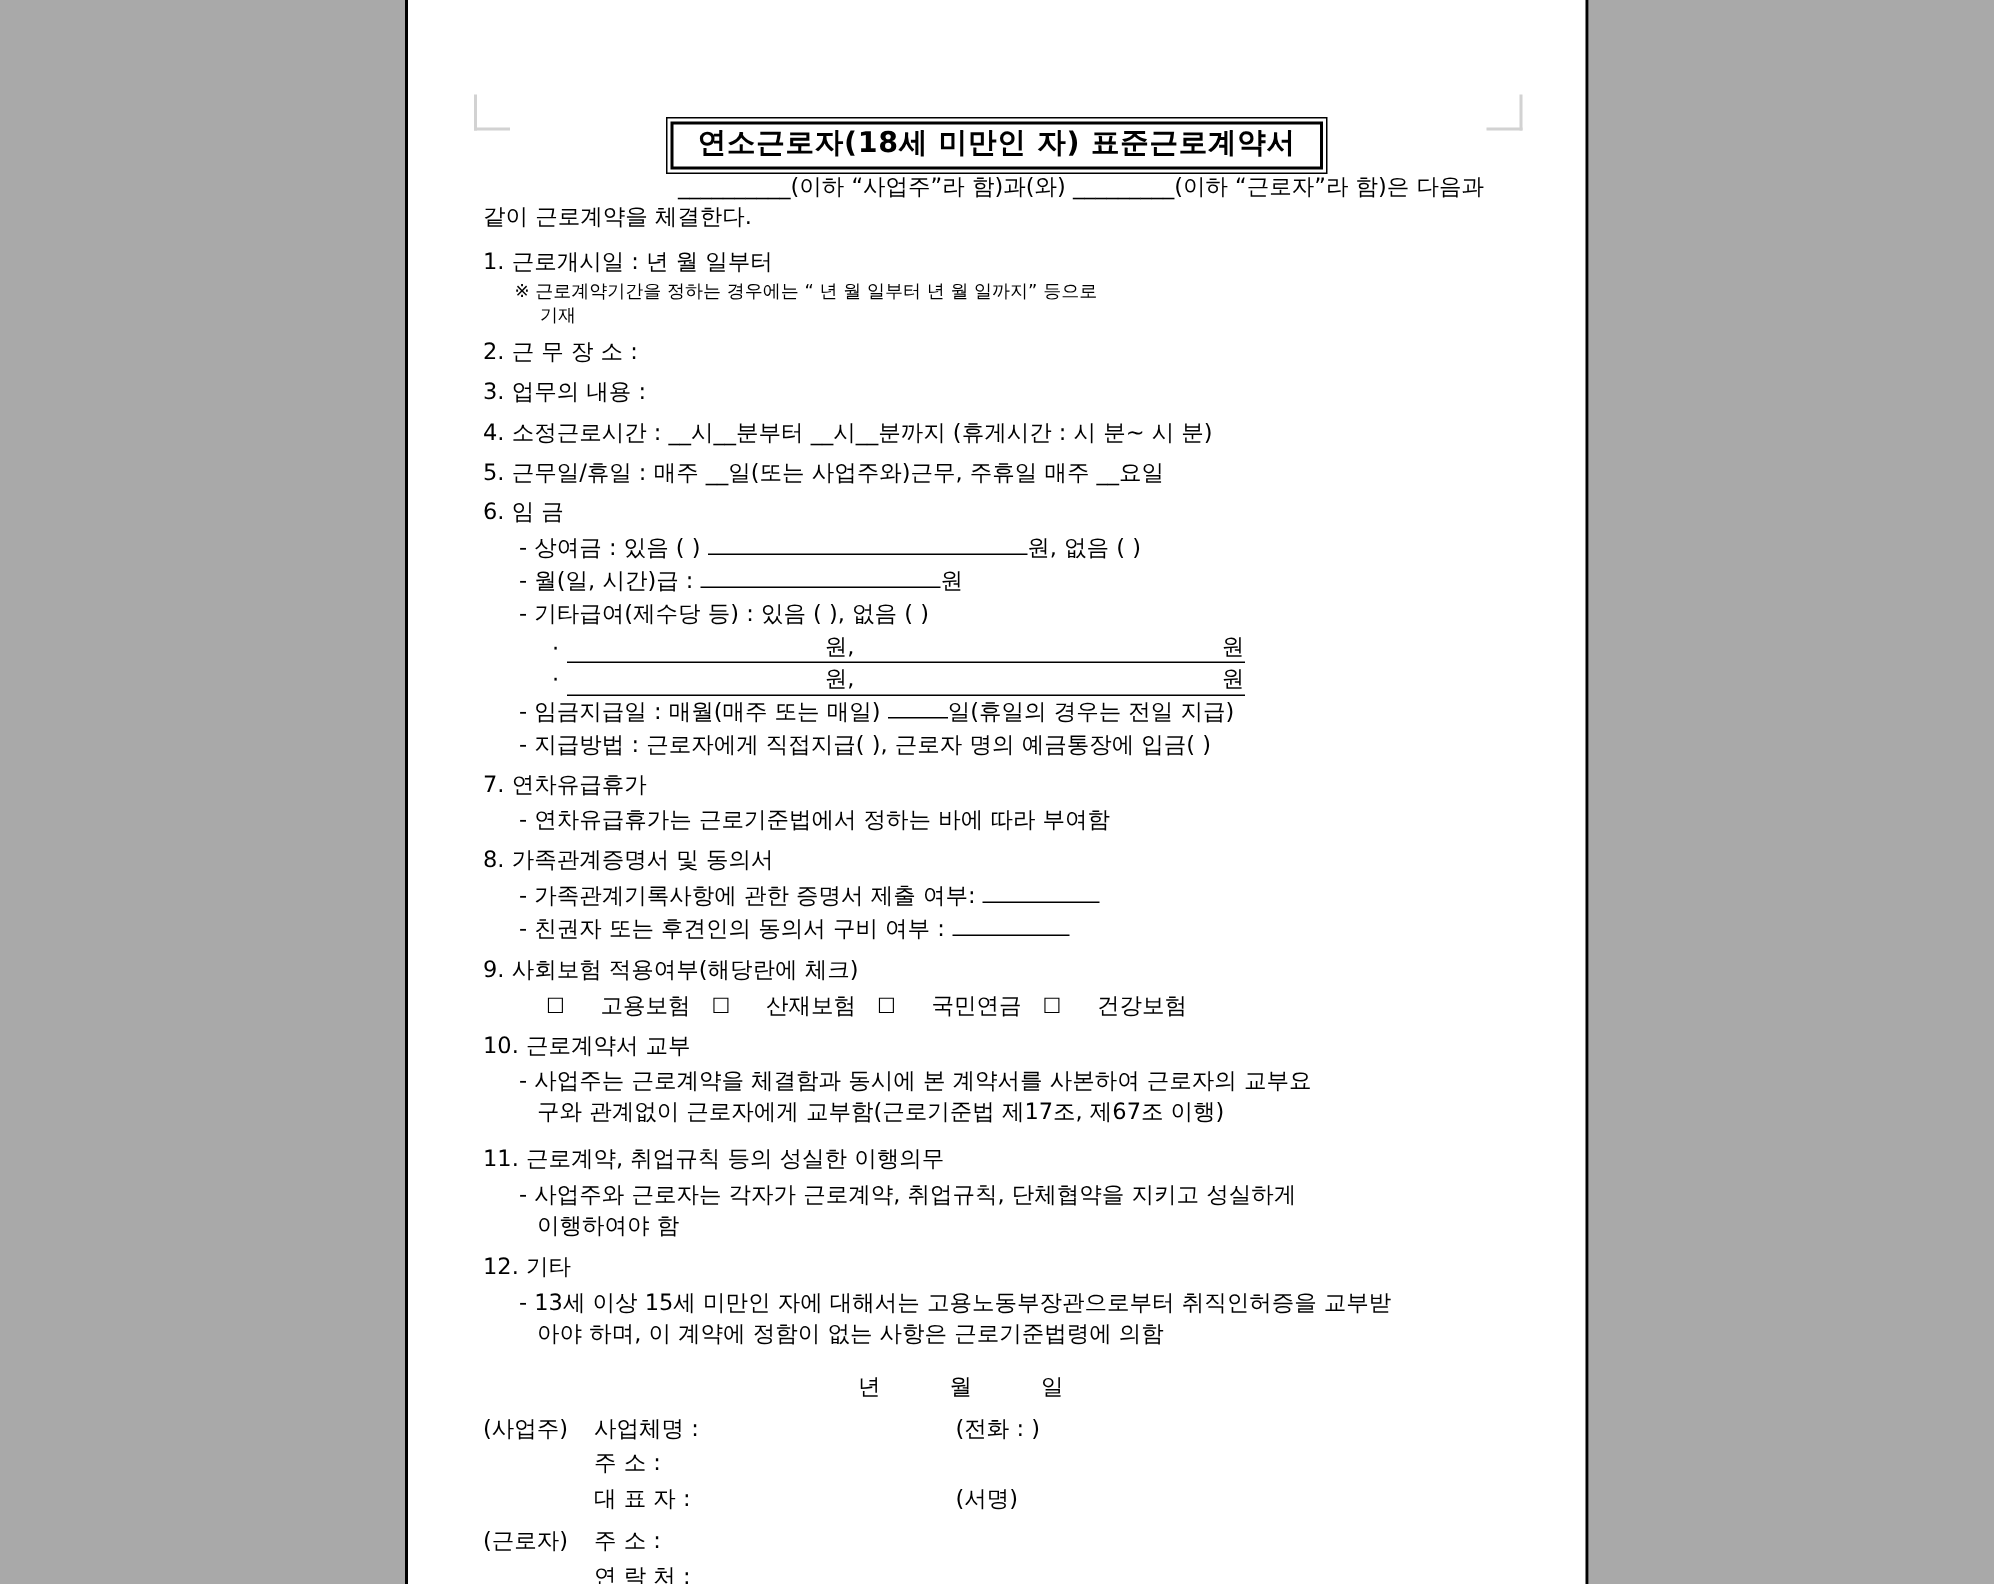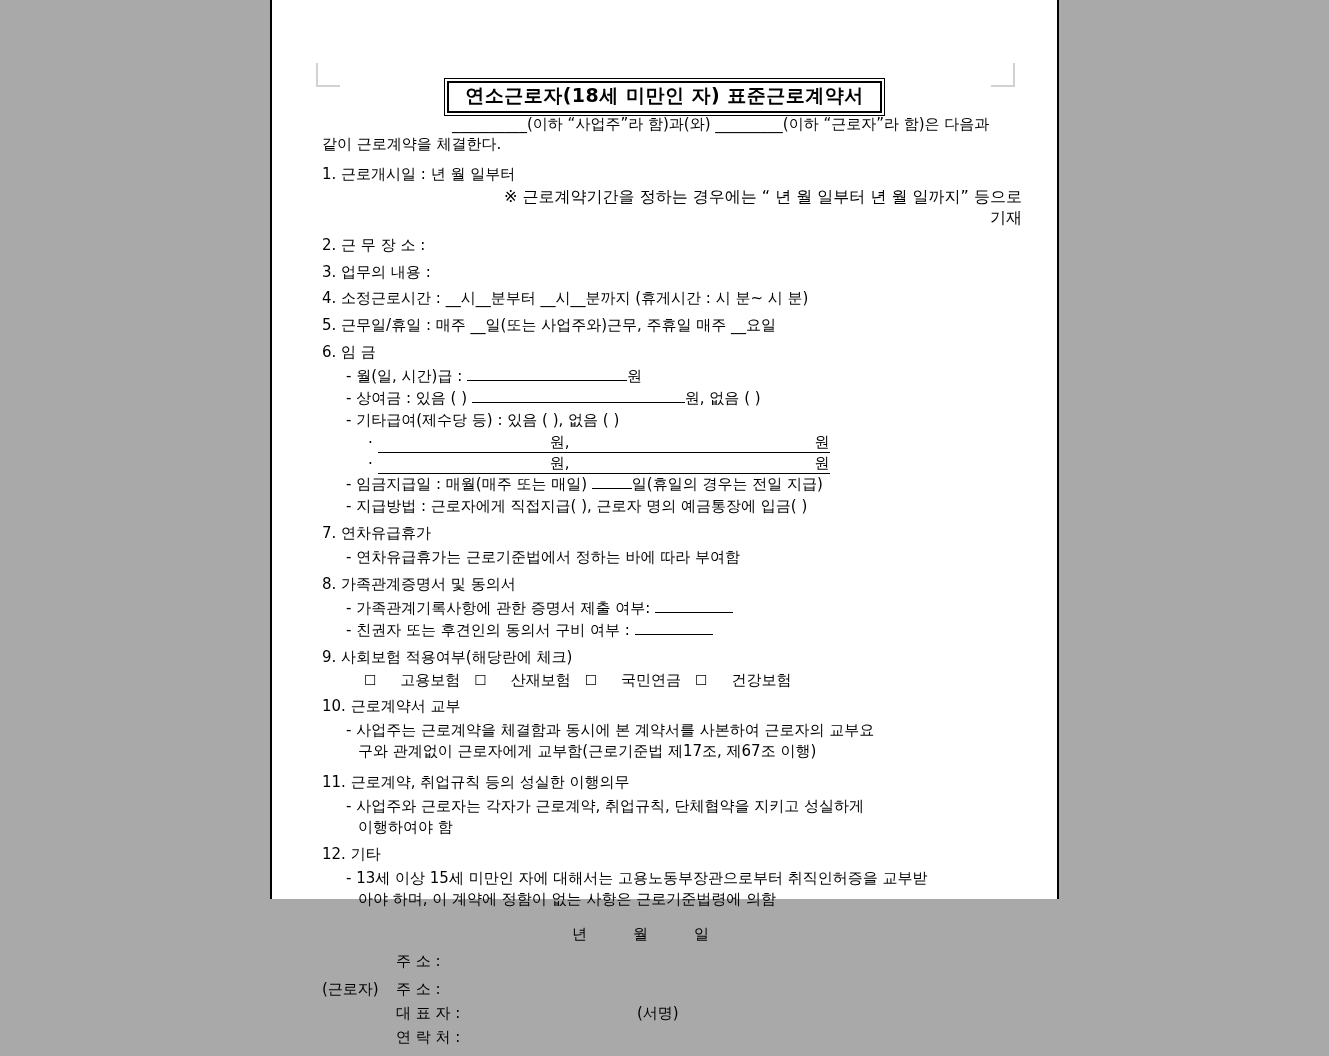--- a/index.html
+++ b/index.html
@@ -12,21 +12,21 @@
     background: #a9a9a9;
     font-family: "DejaVu Sans", "Liberation Sans", sans-serif;
     overflow: hidden;
   }
 
   .page {
     position: absolute;
     left: 270px;
     top: 0px;
     width: 789px;
-    height: 899px;
+    height: 1056px;
     background: #ffffff;
     border-left: 2px solid #000;
     border-right: 2px solid #000;
     box-sizing: border-box;
   }
 
   
   .corner {
     position: absolute;
     width: 22px;
@@ -95,23 +95,22 @@
     padding-left: 18px;
     text-indent: -18px;
     line-height: 1.45;
   }
   .item.tight { margin-bottom: 2px; }
 
   .note {
     margin: 0 0 6px 0;
     padding-left: 38px;
     text-indent: -17px;
-    font-size: 16px;
+    font-size: 12px;
     line-height: 1.3;
-    text-align: right;
   }
 
   .sub {
     margin: 0 0 1px 0;
     padding-left: 36px;
     text-indent: -12px;
     line-height: 1.4;
   }
 
   .dotline {
@@ -202,23 +201,23 @@
       <p class="item"><span>2.</span> <span>근 무 장 소 :</span></p>
 
       <p class="item"><span>3.</span> <span>업무의 내용 :</span></p>
 
       <p class="item"><span>4.</span> <span>소정근로시간 :</span> <span>__시__분부터 __시__분까지 (휴게시간 :  시 분~ 시  분)</span></p>
 
       <p class="item"><span>5.</span> <span>근무일/휴일 :</span> <span>매주 __일(또는 사업주와)근무, 주휴일 매주 __요일</span></p>
 
       <p class="item tight"><span>6.</span> <span>임  금</span></p>
 
+      <p class="sub"><span>-</span> <span>상여금 : 있음 (      )</span> <span class="fill fill-w2"></span><span>원,   없음 (      )</span></p>
+
       <p class="sub"><span>-</span> <span>월(일, 시간)급 :</span> <span class="fill fill-w1"></span><span>원</span></p>
-
-      <p class="sub"><span>-</span> <span>상여금 : 있음 (      )</span> <span class="fill fill-w2"></span><span>원,   없음 (      )</span></p>
 
       <p class="sub"><span>-</span> <span>기타급여(제수당 등) : 있음 (      ),    없음 (      )</span></p>
 
       <p class="dotline"><span>·</span> <span class="money-line">원,</span><span class="sp16"></span><span class="money-line wide">원</span></p>
 
       <p class="dotline"><span>·</span> <span class="money-line">원,</span><span class="sp16"></span><span class="money-line wide">원</span></p>
 
       <p class="sub"><span>-</span> <span>임금지급일 : 매월(매주 또는 매일)</span> <span class="fill fill-w3"></span><span>일(휴일의 경우는 전일 지급)</span></p>
 
       <p class="sub"><span>-</span> <span>지급방법 : 근로자에게 직접지급(     ),  근로자 명의 예금통장에 입금(     )</span></p>
@@ -239,26 +238,27 @@
       <p class="item tight"><span>11.</span> <span>근로계약, 취업규칙 등의 성실한 이행의무</span></p>
       <p class="sub" style="margin-bottom:6px"><span>-</span> <span>사업주와 근로자는 각자가 근로계약, 취업규칙, 단체협약을 지키고 성실하게</span><br><span>이행하여야 함</span></p>
 
       <p class="item tight"><span>12.</span> <span>기타</span></p>
       <p class="sub"><span>-</span> <span>13세 이상 15세 미만인 자에 대해서는 고용노동부장관으로부터 취직인허증을 교부받</span><br><span>아야 하며, 이 계약에 정함이 없는 사항은 근로기준법령에 의함</span></p>
 
       <p class="dateline"><span>년</span><span class="gap"></span><span>월</span><span class="gap"></span><span>일</span></p>
 
       <div class="sigblock">
 
+        <p class="sigrow"><span class="sig-party">(사업주)</span><span class="sig-label">사업체명 :</span><span class="sig-right"></span><span>(전화 :                     )</span></p>
 
         <p class="sigrow"><span class="indent"></span><span class="sig-label">주     소 :</span><span class="sig-right"></span><span></span></p>
 
+        <p class="sigrow"><span class="indent"></span><span class="sig-label">대 표 자 :</span><span class="sig-right"></span><span>(서명)</span></p>
+
         <p class="sigrow" style="margin-top:6px"><span class="sig-party">(근로자)</span><span class="sig-label">주     소 :</span><span class="sig-right"></span><span></span></p>
-
-        <p class="sigrow"><span class="indent"></span><span class="sig-label">대 표 자 :</span><span class="sig-right"></span><span>(서명)</span></p>
 
         <p class="sigrow"><span class="indent"></span><span class="sig-label">연 락 처 :</span><span class="sig-right"></span><span></span></p>
 
       </div>
 
     </div>
   </div>
 </div>
 
 </body></html>

